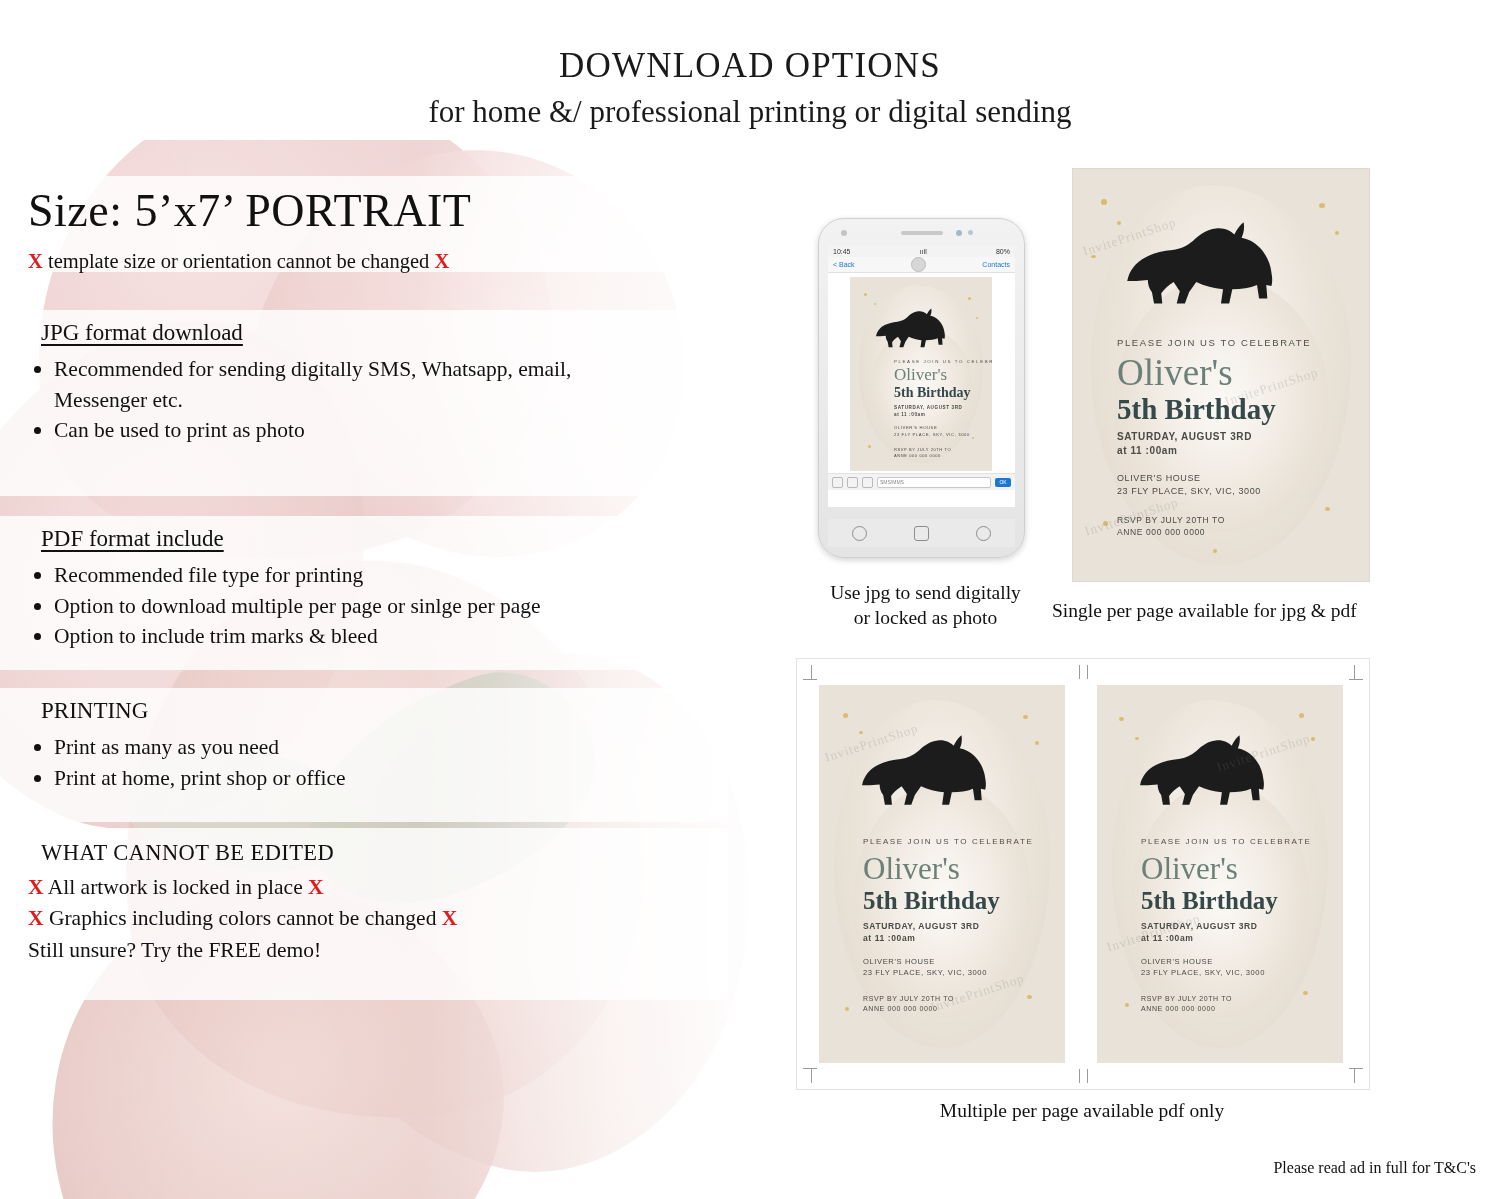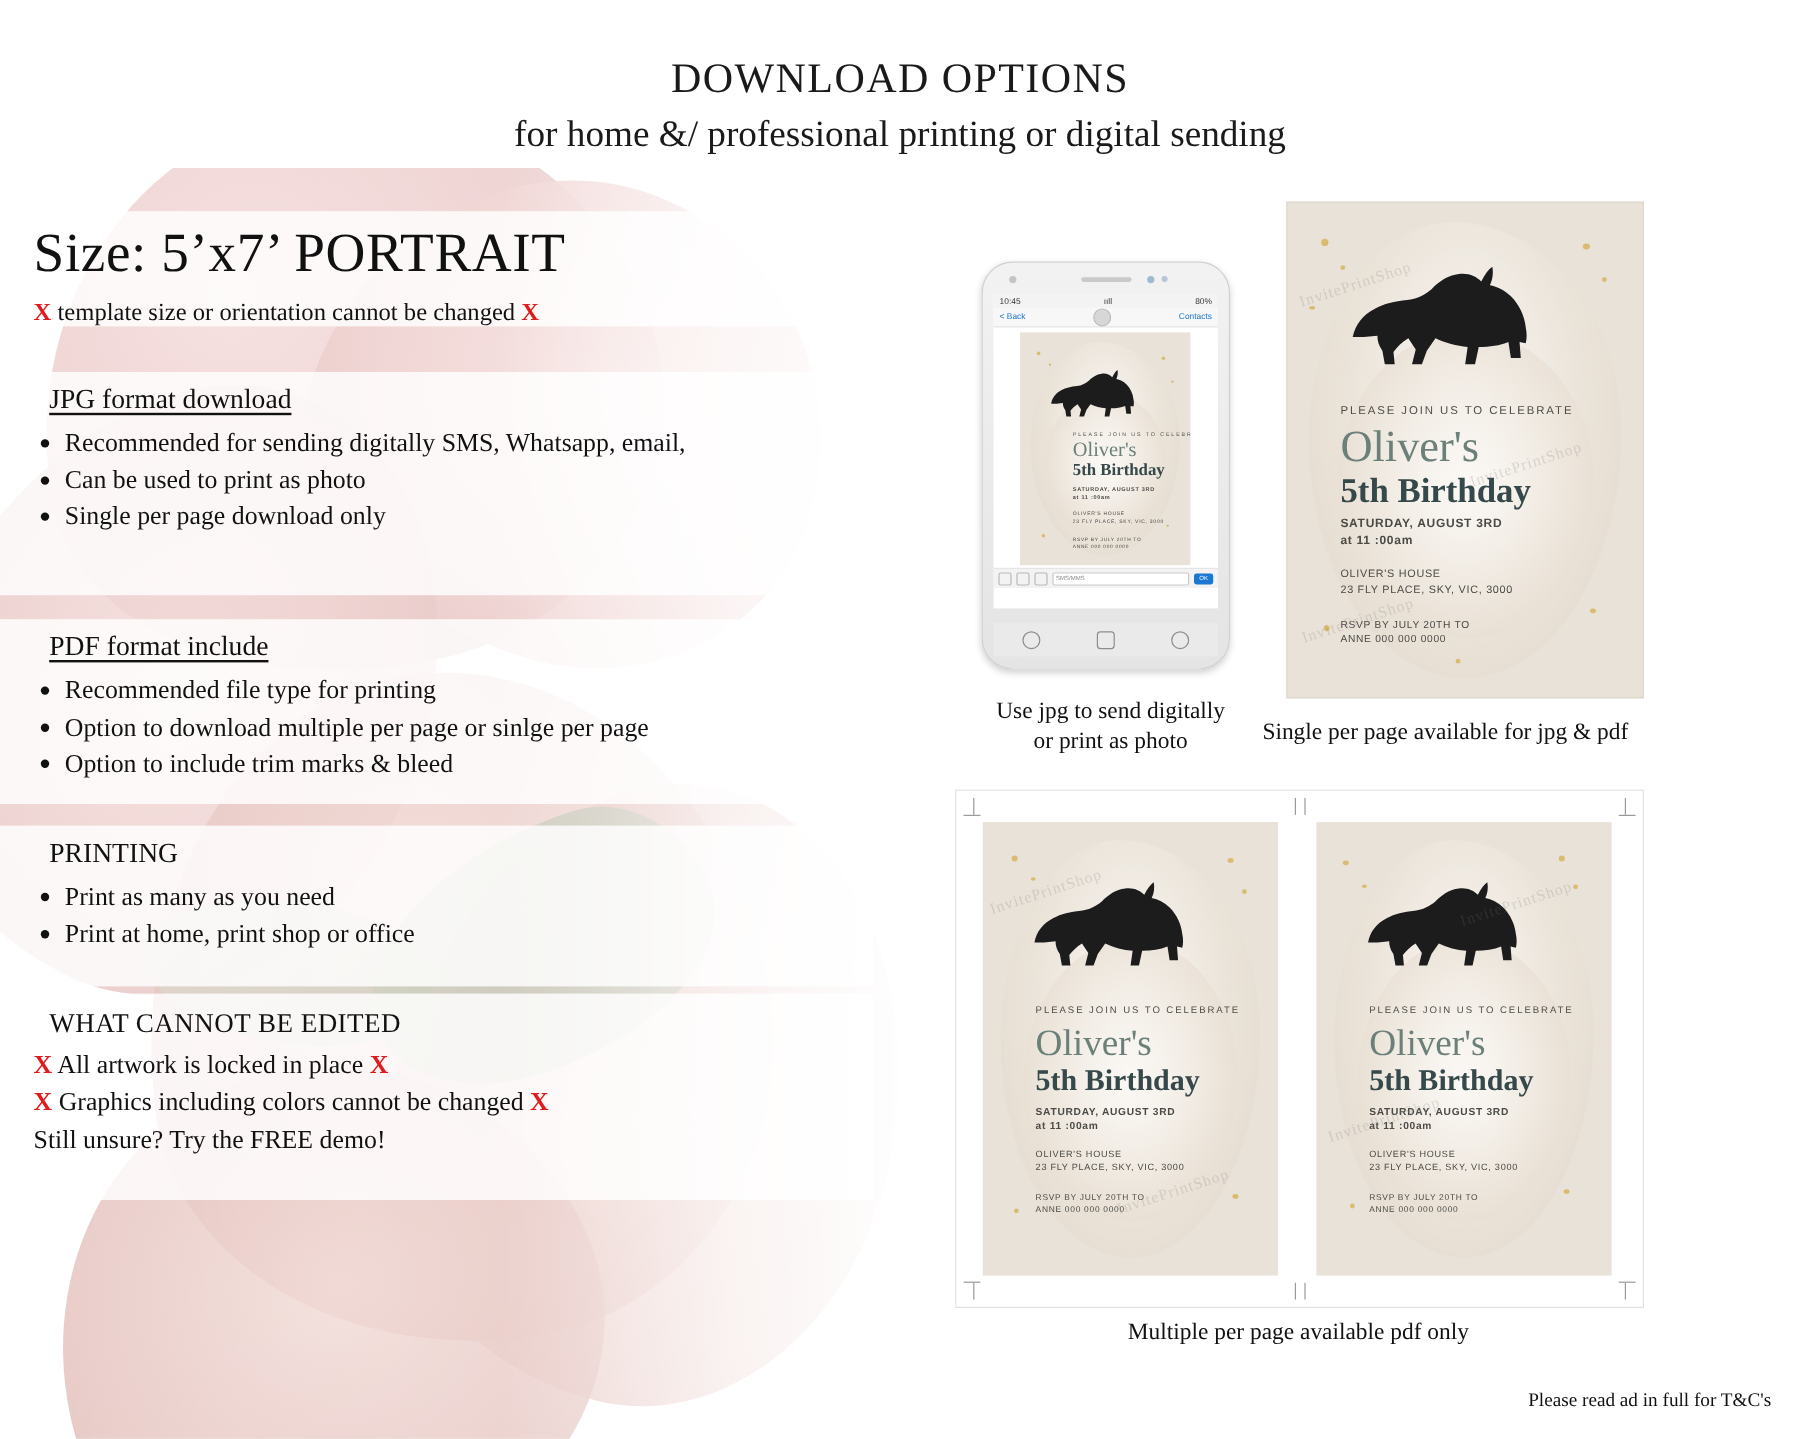--- a/index.html
+++ b/index.html
@@ -176,22 +176,22 @@
     <span class="xred">X</span>
     <span>template size or orientation cannot be changed</span>
     <span class="xred">X</span>
   </div>
 </div>
 
 <div class="block" id="jpg-block">
   <div class="title underline">JPG format download</div>
   <ul class="ul" style="margin-top:8px;">
     <li>Recommended for sending digitally SMS, Whatsapp, email,</li>
+    <li class="nodot">Messenger etc.</li>
     <li>Can be used to print as photo</li>
-    <li>Single per page download only</li>
   </ul>
 </div>
 
 <div class="block" id="pdf-block">
   <div class="title underline">PDF format include</div>
   <ul class="ul" style="margin-top:8px;">
     <li>Recommended file type for printing</li>
     <li>Option to download multiple per page or sinlge per page</li>
     <li>Option to include trim marks &amp; bleed</li>
   </ul>
@@ -274,21 +274,21 @@
     </div>
 
     <div class="phone-home">
       <div class="hbtn circ"></div>
       <div class="hbtn"></div>
       <div class="hbtn circ"></div>
     </div>
   </div>
   <div class="cap" style="margin-top:22px;width:215px;">
     <div>Use jpg to send digitally</div>
-    <div>or print as photo</div>
+    <div>or locked as photo</div>
   </div>
 </div>
 
 <div class="right" id="single-wrap">
   <div class="invite" id="single-card">
     <div class="wash"></div>
     <div class="wash2"></div>
     <div class="speck" style="left:28px;top:30px;width:6px;height:6px;"></div>
     <div class="speck" style="left:44px;top:52px;width:4px;height:4px;"></div>
     <div class="speck" style="left:18px;top:86px;width:5px;height:3px;"></div>

